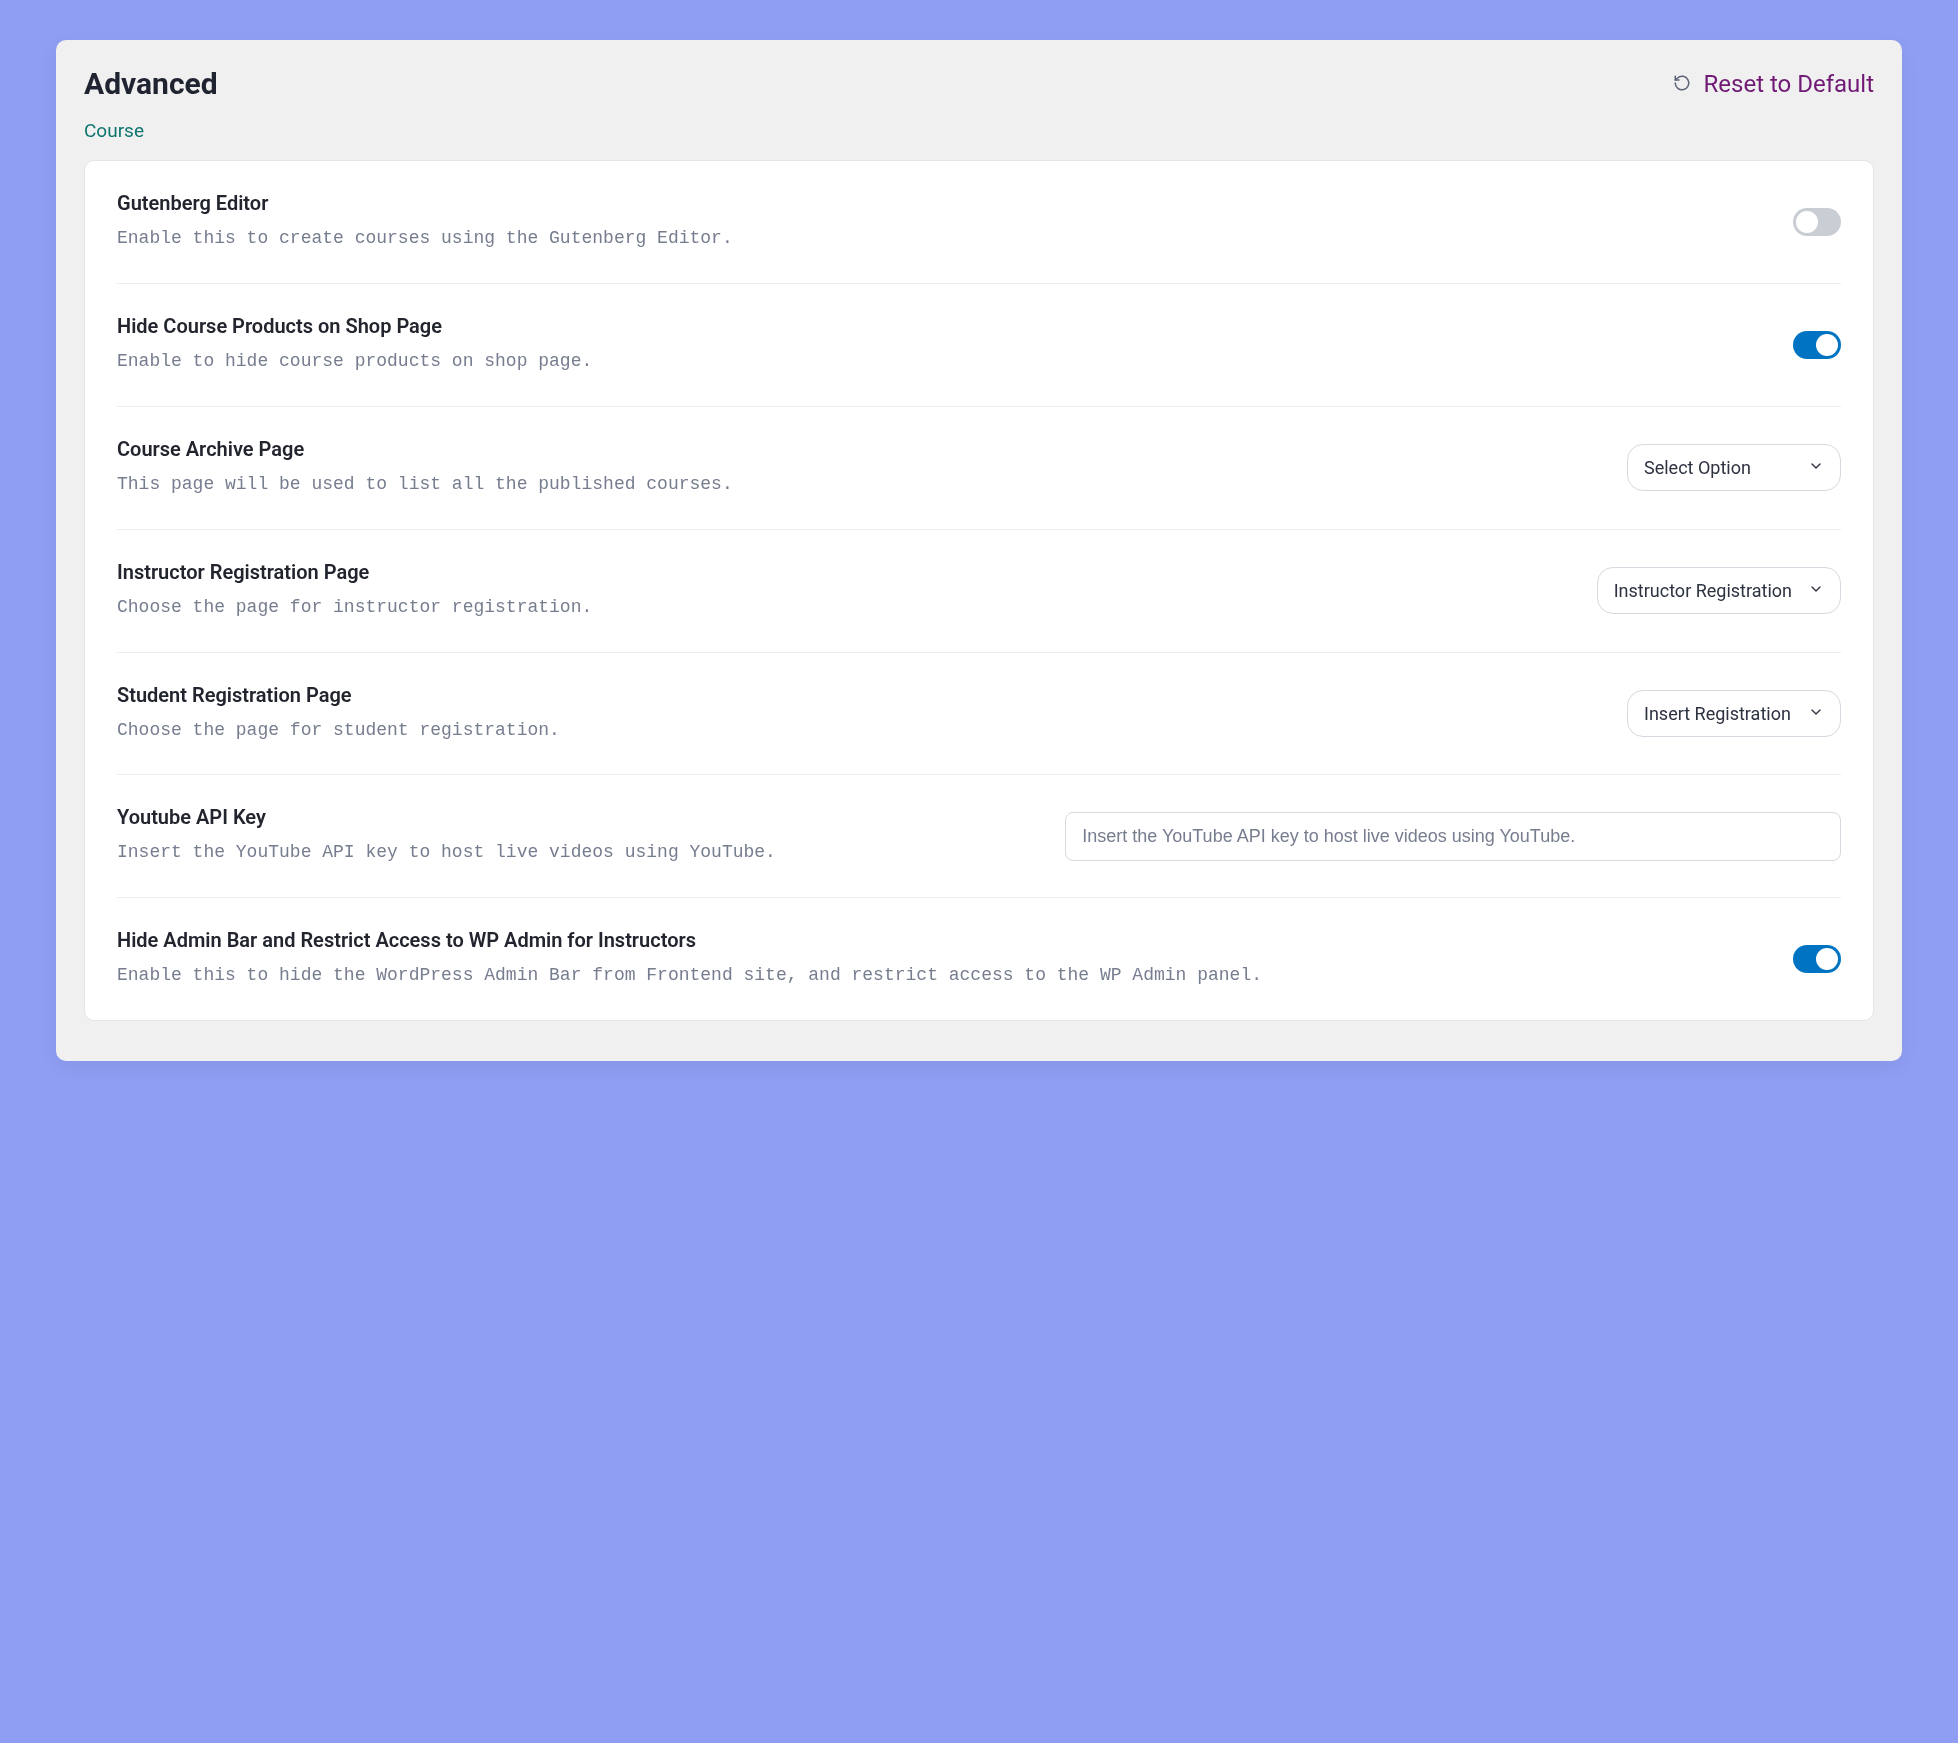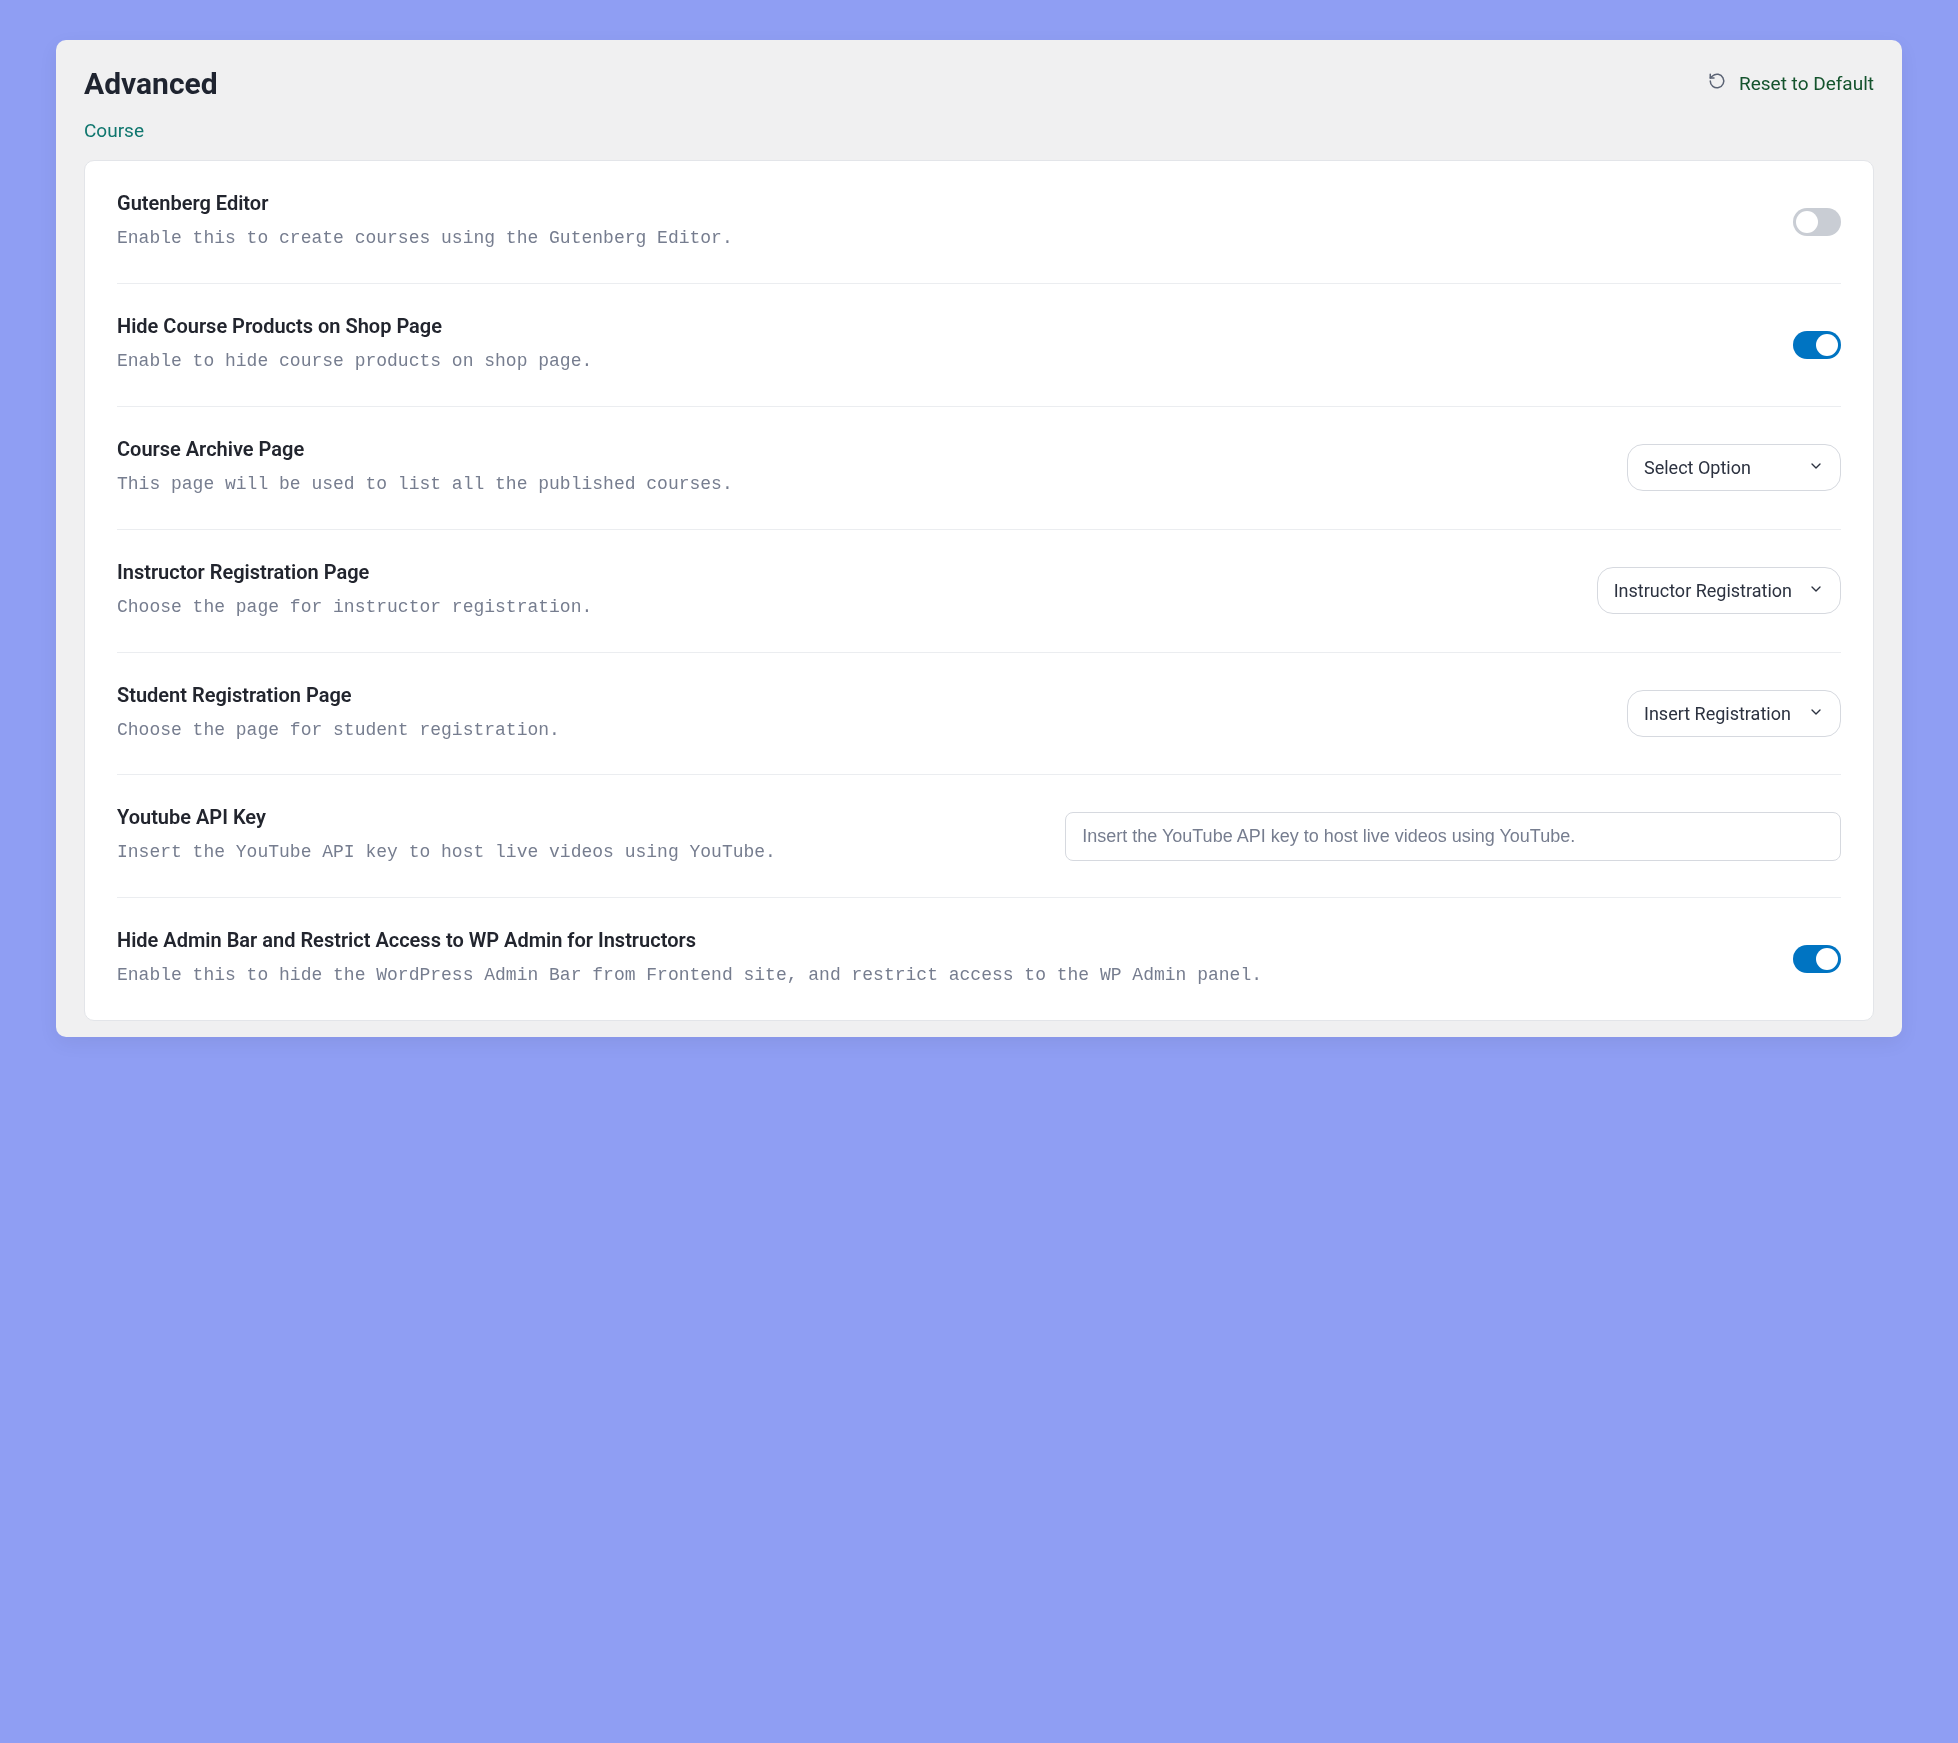--- a/index.html
+++ b/index.html
@@ -4,40 +4,40 @@
 <style>
   * { box-sizing: border-box; margin: 0; padding: 0; }
   body {
     background: #8f9ef3;
     font-family: -apple-system, BlinkMacSystemFont, "Segoe UI", Roboto, Helvetica, Arial, sans-serif;
     padding: 40px 56px 56px 56px;
   }
   .panel {
     background: #f0f0f1;
     border-radius: 10px;
-    padding: 26px 0 16px 0;
+    padding: 26px 0 40px 0;
     box-shadow: 0 6px 20px rgba(0,0,0,0.06);
   }
   .panel-header {
     display: flex;
     justify-content: space-between;
     align-items: center;
     padding: 0 28px 18px 28px;
   }
   .panel-title {
     font-size: 30px;
     font-weight: 700;
     color: #1f2430;
   }
   .reset-link {
     display: inline-flex;
     align-items: center;
     gap: 13px;
-    color: #14532d;
-    font-size: 19px;
+    color: #701a75;
+    font-size: 24px;
     cursor: pointer;
   }
   .reset-link svg { width: 18px; height: 18px; }
   .section-label {
     padding: 0 28px 18px 28px;
     font-size: 19px;
     color: #0f766e;
   }
   .card {
     background: #fff;

